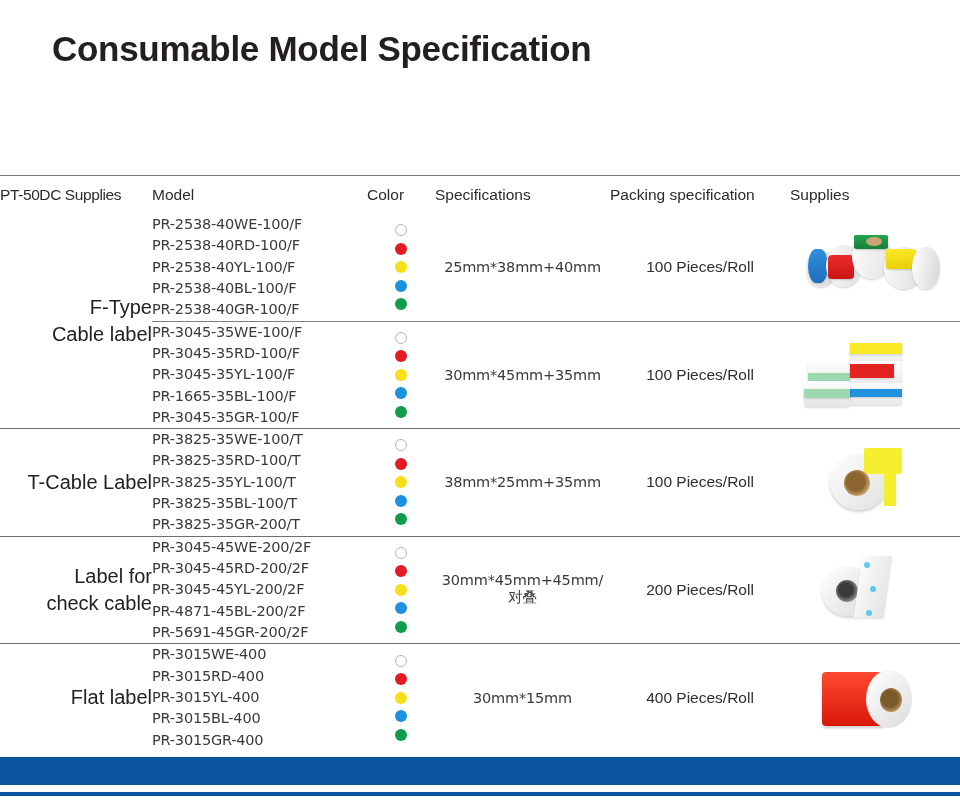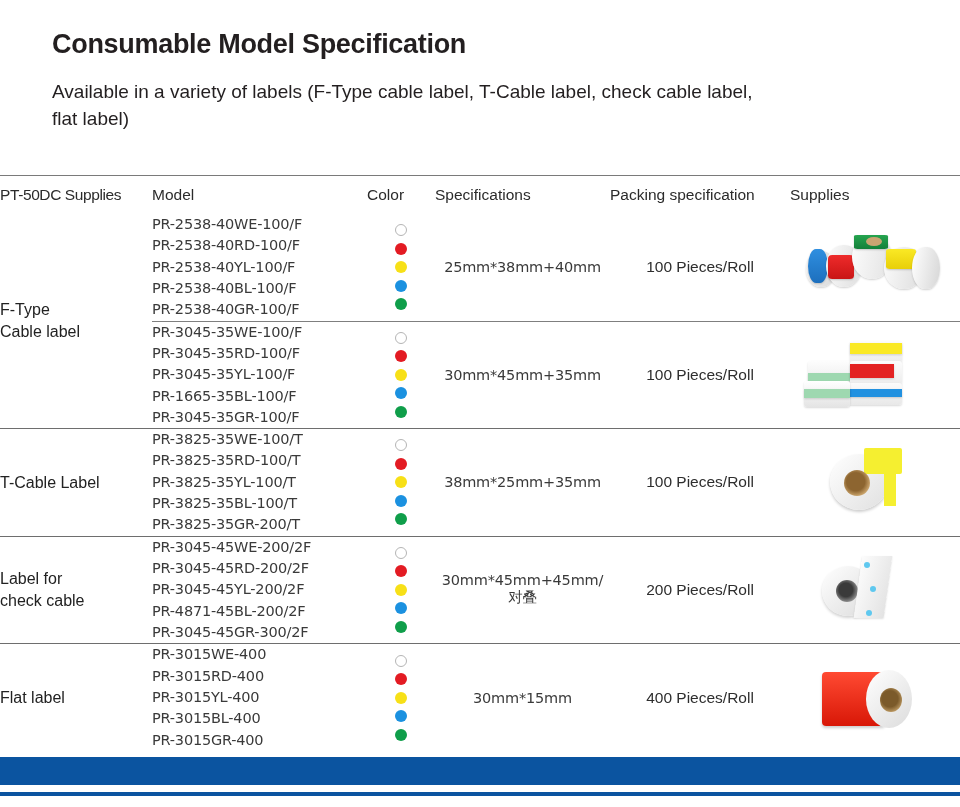--- a/index.html
+++ b/index.html
@@ -14,25 +14,25 @@
     color: #1a1a1a;
     overflow: hidden;
     position: relative;
   }
 
   
   .header-block {
     padding: 30px 0 0 52px;
   }
   .page-title {
-    font-size: 27px;
+    font-size: 35px;
     font-weight: bold;
     letter-spacing: -0.3px;
     color: #231f20;
-    margin: 0 0 18px 0;
+    margin: 0 0 24px 0;
     line-height: 1.1;
   }
   .page-subtitle {
     font-size: 19px;
     font-weight: normal;
     color: #231f20;
     line-height: 1.45;
     margin: 0;
     max-width: 720px;
   }
@@ -78,22 +78,22 @@
   
   .c-type  { width: 152px; }
   .c-model { width: 215px; }
   .c-color { width: 68px;  }
   .c-spec  { width: 175px; }
   .c-pack  { width: 180px; }
   .c-supp  { width: 170px; }
 
   td.type-cell {
     border-right: 1.5px solid #6e6e6e;
-    text-align: left;
-    font-size: 16px;
+    text-align: right;
+    font-size: 20px;
     color: #222;
     line-height: 1.35;
     padding: 0 6px;
   }
   tr.group-start td { border-top: 1.5px solid #6e6e6e; }
   tr.sub-divider td.model-cell,
   tr.sub-divider td.color-cell,
   tr.sub-divider td.spec-cell,
   tr.sub-divider td.pack-cell,
   tr.sub-divider td.supp-cell {
@@ -176,21 +176,20 @@
     width: 960px;
     height: 4px;
     background: #0b54a0;
   }
 </style>
 </head>
 <body>
 
 <div class="header-block">
   <h1 class="page-title">Consumable Model Specification</h1>
-  <p class="page-subtitle">Available in a variety of labels (F-Type cable label, T-Cable label, check cable label, flat label)</p>
 </div>
 
 <div class="spec-table-wrap">
 <table class="spec-table">
   <colgroup>
     <col class="c-type">
         <col class="c-model">
         <col class="c-color">
     <col class="c-spec">
         <col class="c-pack">
@@ -323,21 +322,21 @@
     <tr class="group-start">
       <td class="type-cell">
         <span>Label for</span><br>
         <span>check cable</span>
       </td>
       <td class="model-cell">
         <div class="model-line">PR-3045-45WE-200/2F</div>
         <div class="model-line">PR-3045-45RD-200/2F</div>
         <div class="model-line">PR-3045-45YL-200/2F</div>
         <div class="model-line">PR-4871-45BL-200/2F</div>
-        <div class="model-line">PR-3045-45GR-300/2F</div>
+        <div class="model-line">PR-5691-45GR-200/2F</div>
       </td>
       <td class="color-cell">
         <span class="dot-stack">
           <span class="dot white"></span>
           <span class="dot" style="background:#e31b23"></span>
           <span class="dot" style="background:#f7e017"></span>
           <span class="dot" style="background:#1b91e0"></span>
           <span class="dot" style="background:#0f9e4a"></span>
         </span>
       </td>

